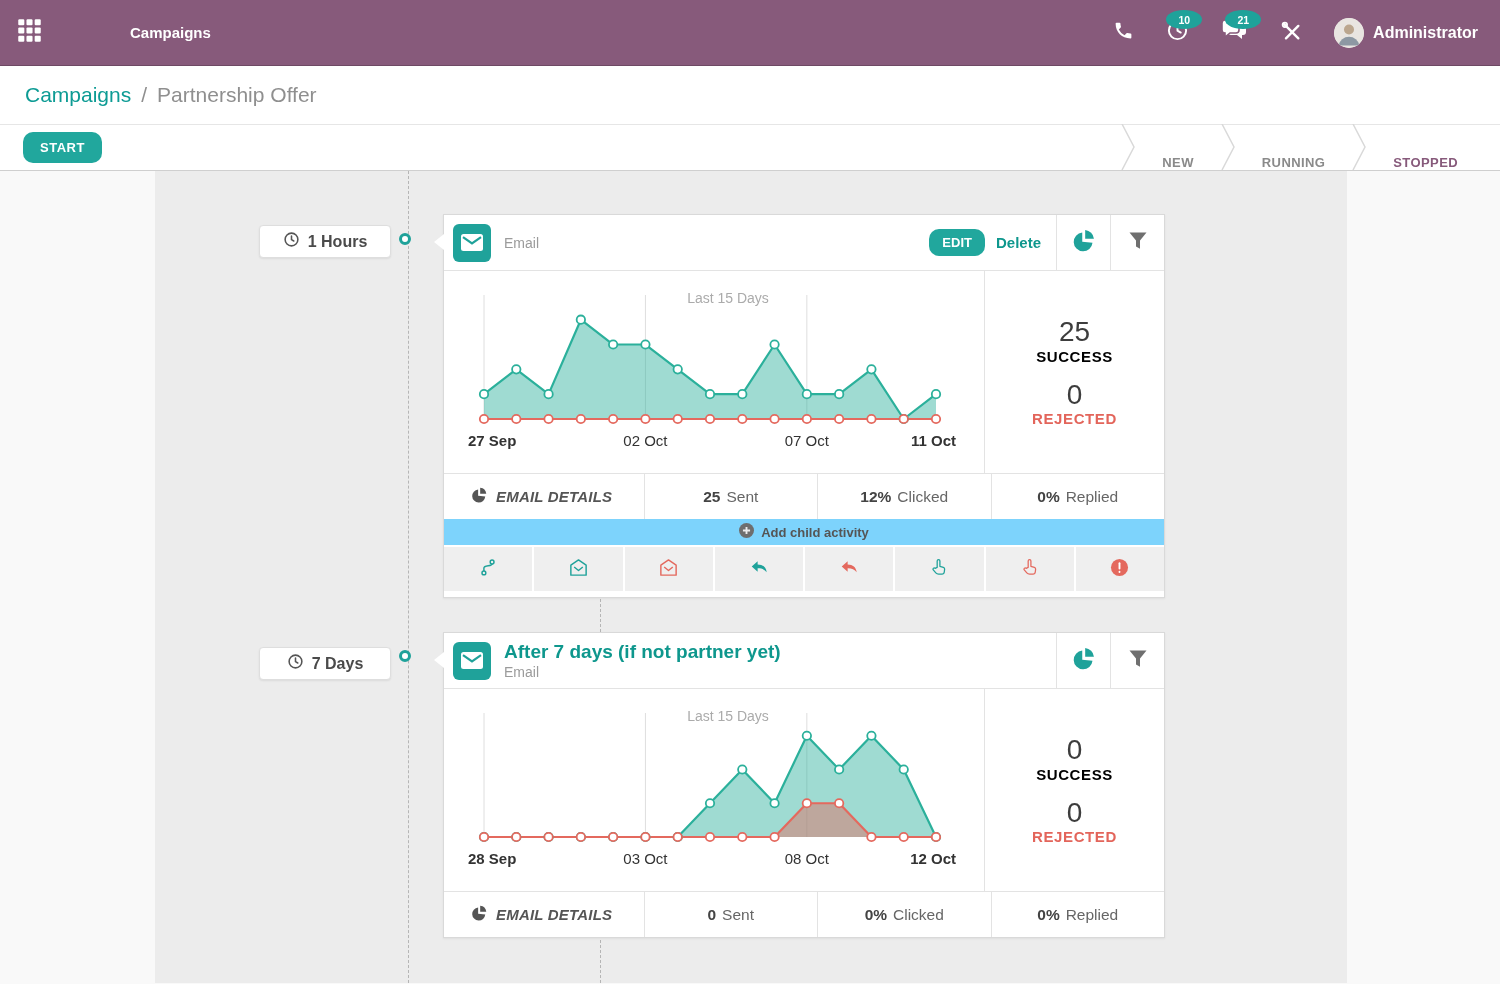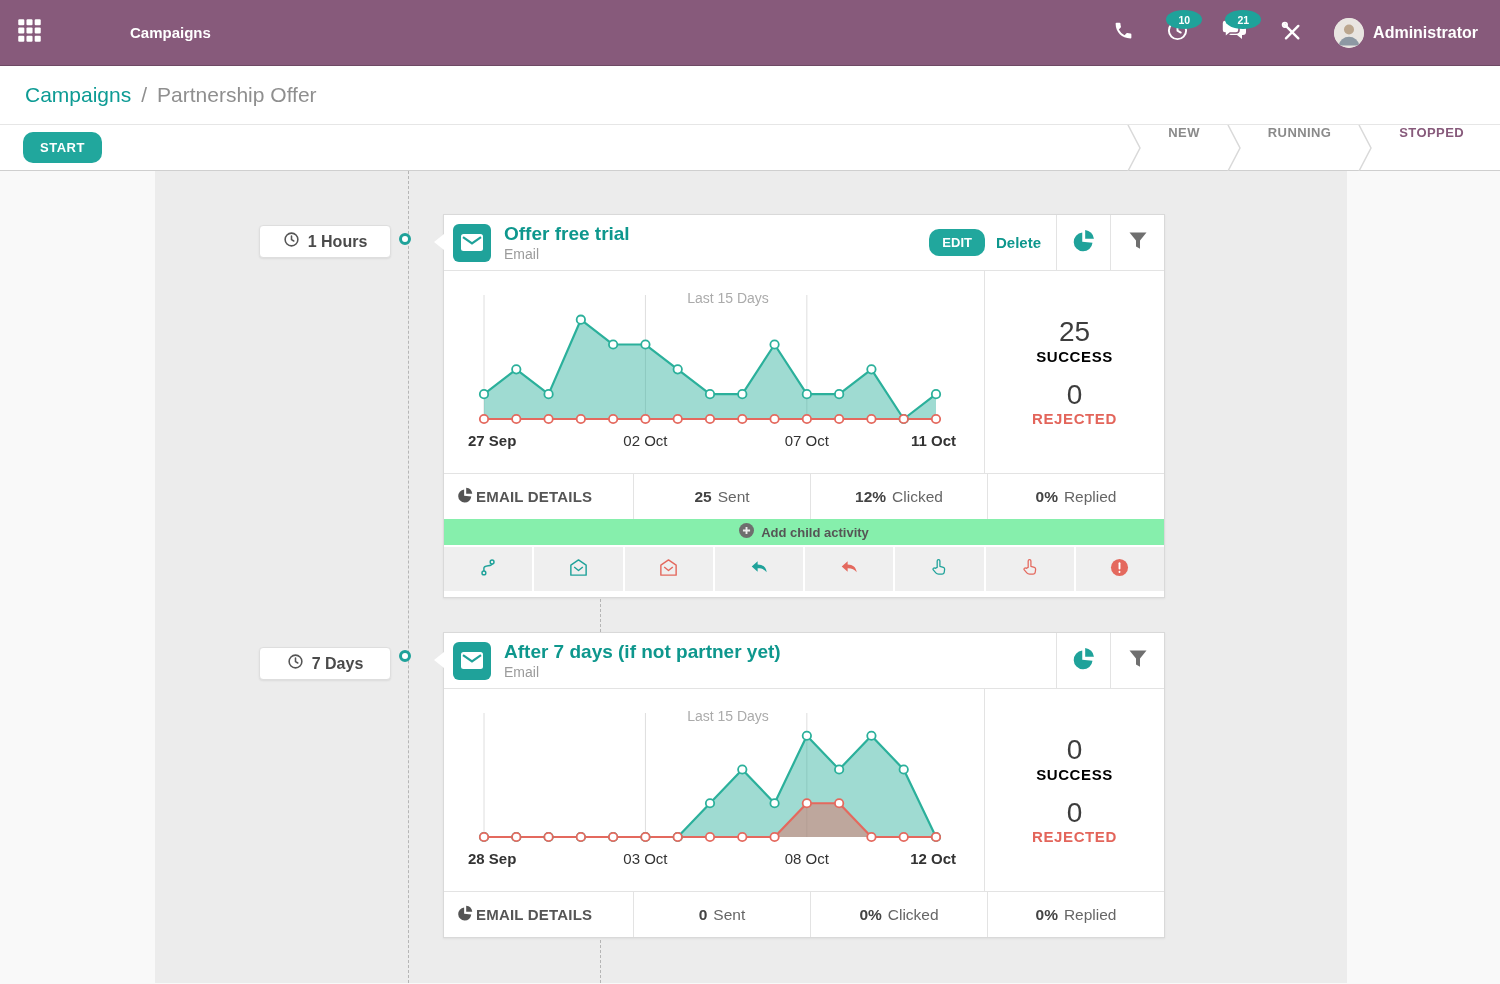--- a/index.html
+++ b/index.html
@@ -26,21 +26,21 @@
                     font-size:21px; border-bottom:1px solid #e6e6e6; }
   .bc-link { color:#0D9B94; cursor:pointer; }
   .bc-sep { color:#8f8f8f; margin:0 10px; }
   .bc-current { color:#8f8f8f; }
 
   
   .action-bar { height:46px; background:#fff; border-bottom:1px solid #cfcfcf; display:flex; align-items:stretch; }
   .start-btn { align-self:center; margin-left:23px; background:#21A79D; color:#fff; font-family:inherit;
                font-size:13px; font-weight:700; letter-spacing:.5px; padding:8px 17px; border:none;
                border-radius:10px; cursor:pointer; }
-  .stages { margin-left:auto; display:flex; align-items:flex-start; padding-right:10px; }
+  .stages { margin-left:auto; display:flex; align-items:flex-end; padding-right:16px; }
   .stage { display:flex; align-items:center; padding:0 26px; font-size:13px; font-weight:700;
            color:#8a8a8a; letter-spacing:.4px; cursor:pointer; }
   .stage.active { color:#875A7B; }
   .stage-sep { display:flex; align-items:stretch; }
 
   
   .content { position:relative; width:1500px; height:928px; background:#f9f9f9; }
   .canvas { position:absolute; left:155px; top:0; width:1192px; height:812px; background:#ececec; }
   .vline { position:absolute; width:0; border-left:1px dashed #b5b5b5; }
   .node { position:absolute; width:12px; height:12px; background:#fff; border:3px solid #1FA29A;
@@ -74,25 +74,25 @@
                 align-items:center; justify-content:center; gap:15px; }
   .stat-group { text-align:center; }
   .stat-value { font-size:28px; color:#3d3d3d; line-height:1.1; }
   .stat-label { font-size:15px; font-weight:700; letter-spacing:.6px; }
   .stat-label.success { color:#000000; }
   .stat-label.rejected { color:#E3655B; }
 
   .stats-row { display:flex; height:46px; border-top:1px solid #e3e3e3; }
   .stats-cell { flex:1; display:flex; align-items:center; justify-content:center; gap:6px;
                 font-size:15.5px; color:#666; border-left:1px solid #e3e3e3; cursor:pointer; }
-  .stats-cell.first { justify-content:flex-start; padding-left:13px; border-left:none; gap:3px;
-                      color:#555; font-weight:700; font-size:15px; letter-spacing:.2px; }
+  .stats-cell.first { justify-content:flex-start; padding-left:27px; border-left:none; gap:9px;
+                      color:#555; font-weight:700; font-size:15px; letter-spacing:.2px;font-style:italic; }
   .stats-cell .num { font-weight:700; color:#444; }
 
-  .add-child-row { background:#86efac; height:26px; display:flex; align-items:center; justify-content:center;
+  .add-child-row { background:#7dd3fc; height:26px; display:flex; align-items:center; justify-content:center;
                    gap:7px; font-size:13px; font-weight:700; color:#555; cursor:pointer; }
   .child-icons { display:flex; gap:2px; padding:2px 0 6px; background:#fff; }
   .child-icon-cell { flex:1; height:44px; background:#efefef; display:flex; align-items:center;
                      justify-content:center; cursor:pointer; }
   .chart { display:block; }
 </style>
 </head>
 <body>
 <div class="screen">
 
@@ -225,21 +225,20 @@
       <div class="card" style="top:43px;">
         <div class="pointer"></div>
         <div class="card-header">
           <div class="type-badge">
             <svg width="22" height="17" viewBox="0 0 22 17">
                 <rect width="22" height="17" rx="2.5" fill="#fff"></rect>
                 <path d="M2 3.2l9 6.3 9-6.3" fill="none" stroke="#1FA29A" stroke-width="2.2"></path>
               </svg>
           </div>
           <div class="head-text">
-            <div class="card-title">Offer free trial</div>
             <div class="card-sub">Email</div>
           </div>
           <button class="edit-btn">EDIT</button>
           <span class="delete-btn">Delete</span>
           <div class="tab">
             <span>
               <svg width="23" height="23" viewBox="0 0 22 22">
                   <path d="M9.8 3.4a9 9 0 1 0 9.8 9.8l-9.8-1z" fill="#1FA29A"></path>
                   <path d="M12.6 1a9.4 9.4 0 0 1 8.4 8.4h-8.4z" fill="#1FA29A"></path>
                 </svg>

